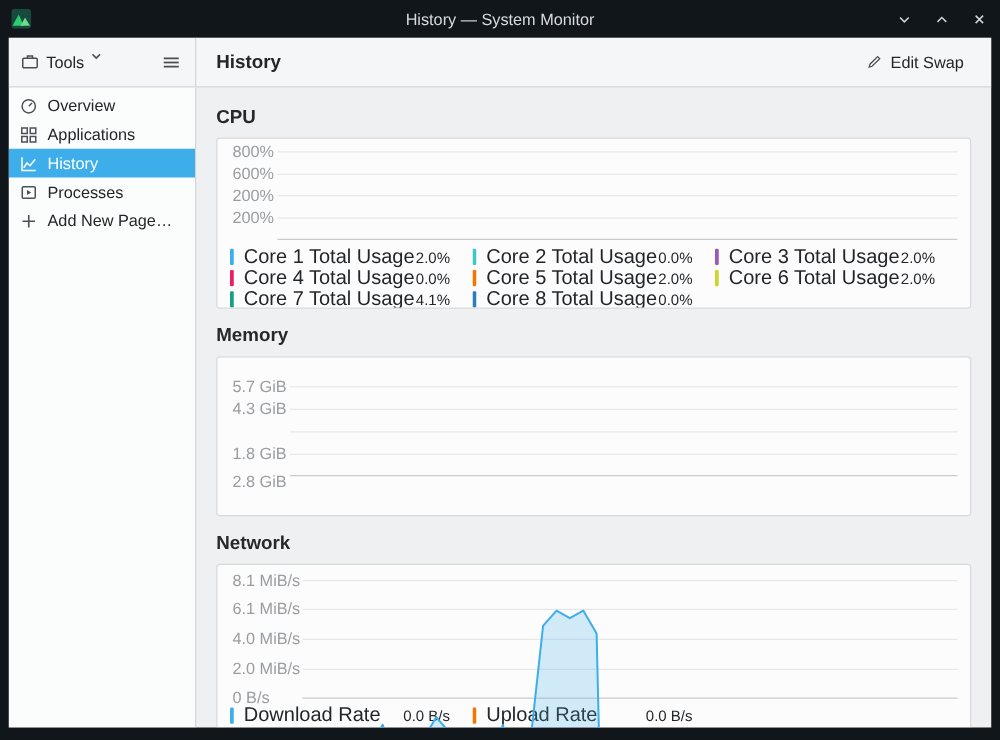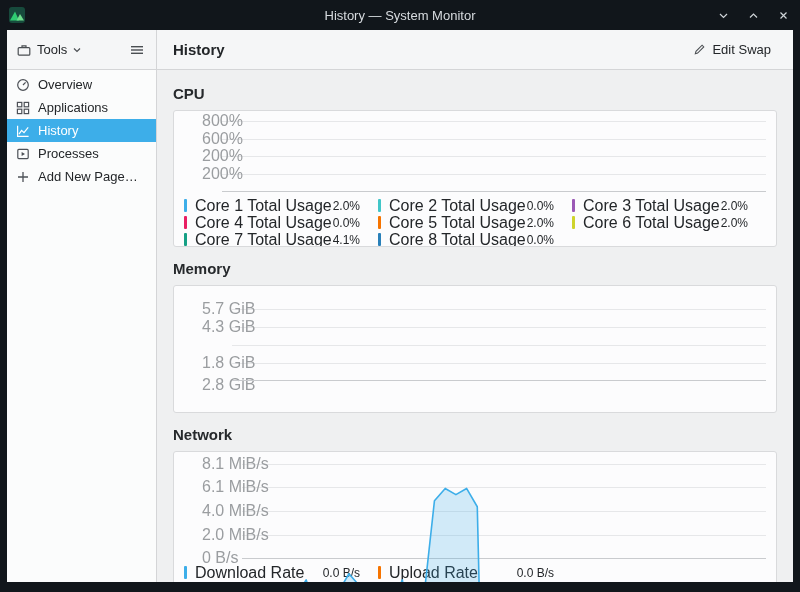--- a/index.html
+++ b/index.html
@@ -26,21 +26,21 @@
   .tb-btn{width:14px;height:14px;display:flex;align-items:center;justify-content:center;cursor:pointer}
   .tb-btn svg{display:block}
 
   
   .frame{height:562px;padding:0 7px 10px 7px}
   .app{height:100%;background:var(--bg);display:flex;flex-direction:column;overflow:hidden}
 
   
   .topbar{height:40px;display:flex;border-bottom:1px solid var(--border);background:var(--topbar);flex:0 0 auto}
   .topbar-left{width:150px;flex:0 0 150px;border-right:1px solid var(--border);display:flex;align-items:center;padding:0 8px}
-  .tools-btn{display:flex;align-items:center;gap:6px;font-size:13px;cursor:pointer;padding:4px 2px;border-radius:3px}
+  .tools-btn{display:flex;align-items:flex-start;gap:6px;font-size:13px;cursor:pointer;padding:4px 2px;border-radius:3px}
   .hamburger{margin-left:auto;cursor:pointer;padding:4px;display:flex}
   .topbar-main{flex:1;display:flex;align-items:center;padding:0 16px}
   .page-title{font-size:15px;font-weight:600}
   .edit-btn{margin-left:auto;display:flex;align-items:center;gap:6px;font-size:13px;cursor:pointer;padding:4px 6px;border-radius:3px}
 
   
   .appbody{flex:1;display:flex;overflow:hidden}
   .sidebar{width:150px;flex:0 0 150px;background:#fbfcfc;border-right:1px solid var(--border);padding-top:3px}
   .side-item{height:23px;display:flex;align-items:center;gap:8px;padding:0 9px;font-size:13px;cursor:pointer;color:var(--text)}
   .side-item .sicon{display:flex;width:14px;height:14px;flex:0 0 14px;color:#4d5157}
@@ -55,21 +55,21 @@
   #cpu-card{height:137px}
   #memory-card{height:128px}
   #network-card{height:136px}
 
   .chart{position:relative;width:100%}
   [data-chart="cpu"]{height:74px}
   [data-chart="memory"]{height:88px}
   [data-chart="network"]{height:100px}
   .tick-line{position:absolute;right:0;height:1px;background:#e6e7e9}
   .tick-line.baseline{background:#c9cbce}
-  .tick-label{position:absolute;left:18px;transform:translateY(-50%);font-size:16px;color:var(--muted);white-space:nowrap;background:transparent}
+  .tick-label{position:absolute;left:2px;transform:translateY(-50%);font-size:13px;color:var(--muted);white-space:nowrap;background:transparent}
   .plot{position:absolute;top:0;bottom:0;right:0}
 
   .legend{display:grid;grid-template-columns:1fr 1fr 1fr;margin-top:6px}
   .legend-item{display:flex;align-items:center;height:17px;padding-right:18px;overflow:hidden}
   .marker{width:3px;height:13px;border-radius:1px;margin-right:8px;flex:0 0 3px}
   .llabel{font-size:16px;white-space:nowrap}
   .lvalue{margin-left:auto;font-size:12px;white-space:nowrap}
 </style>
 </head>
 <body>

